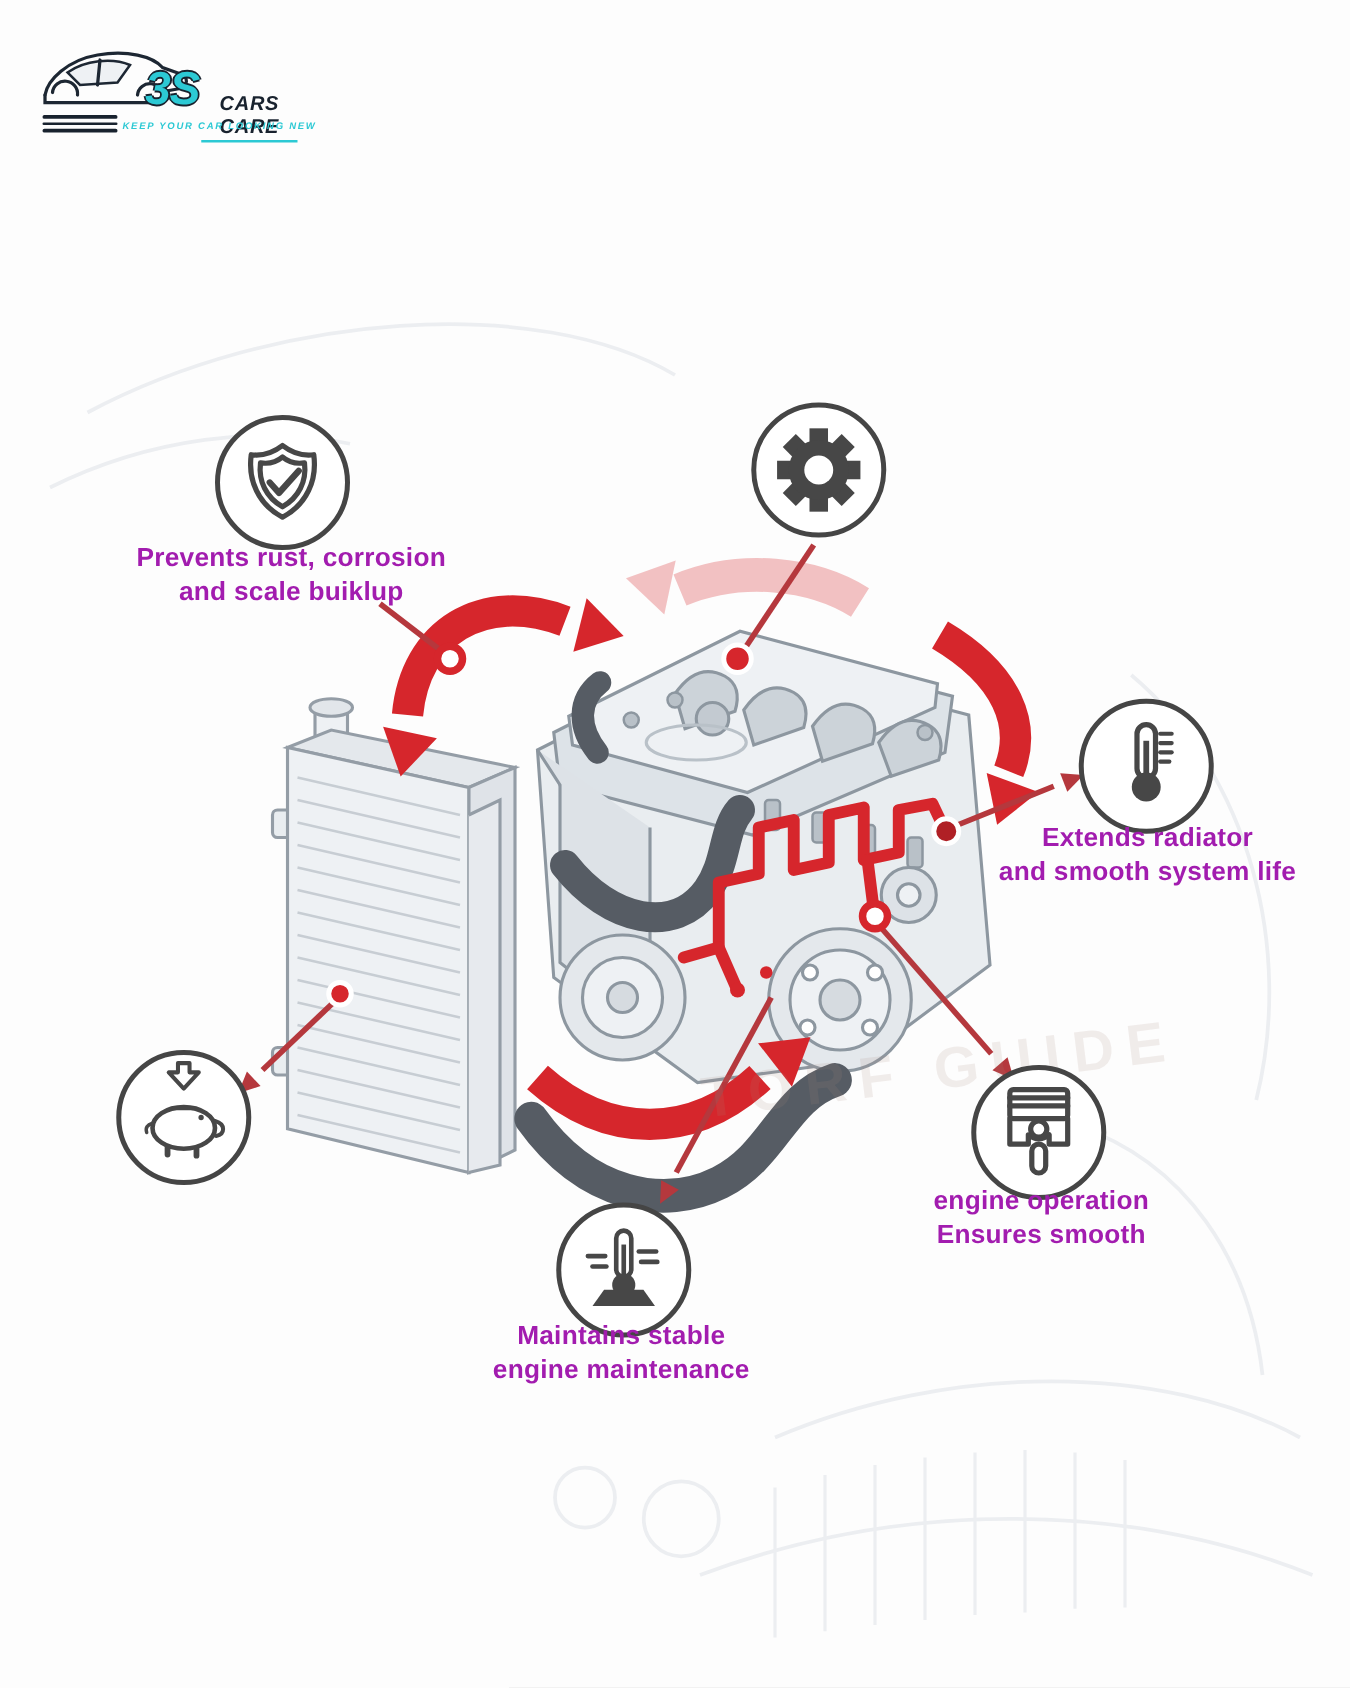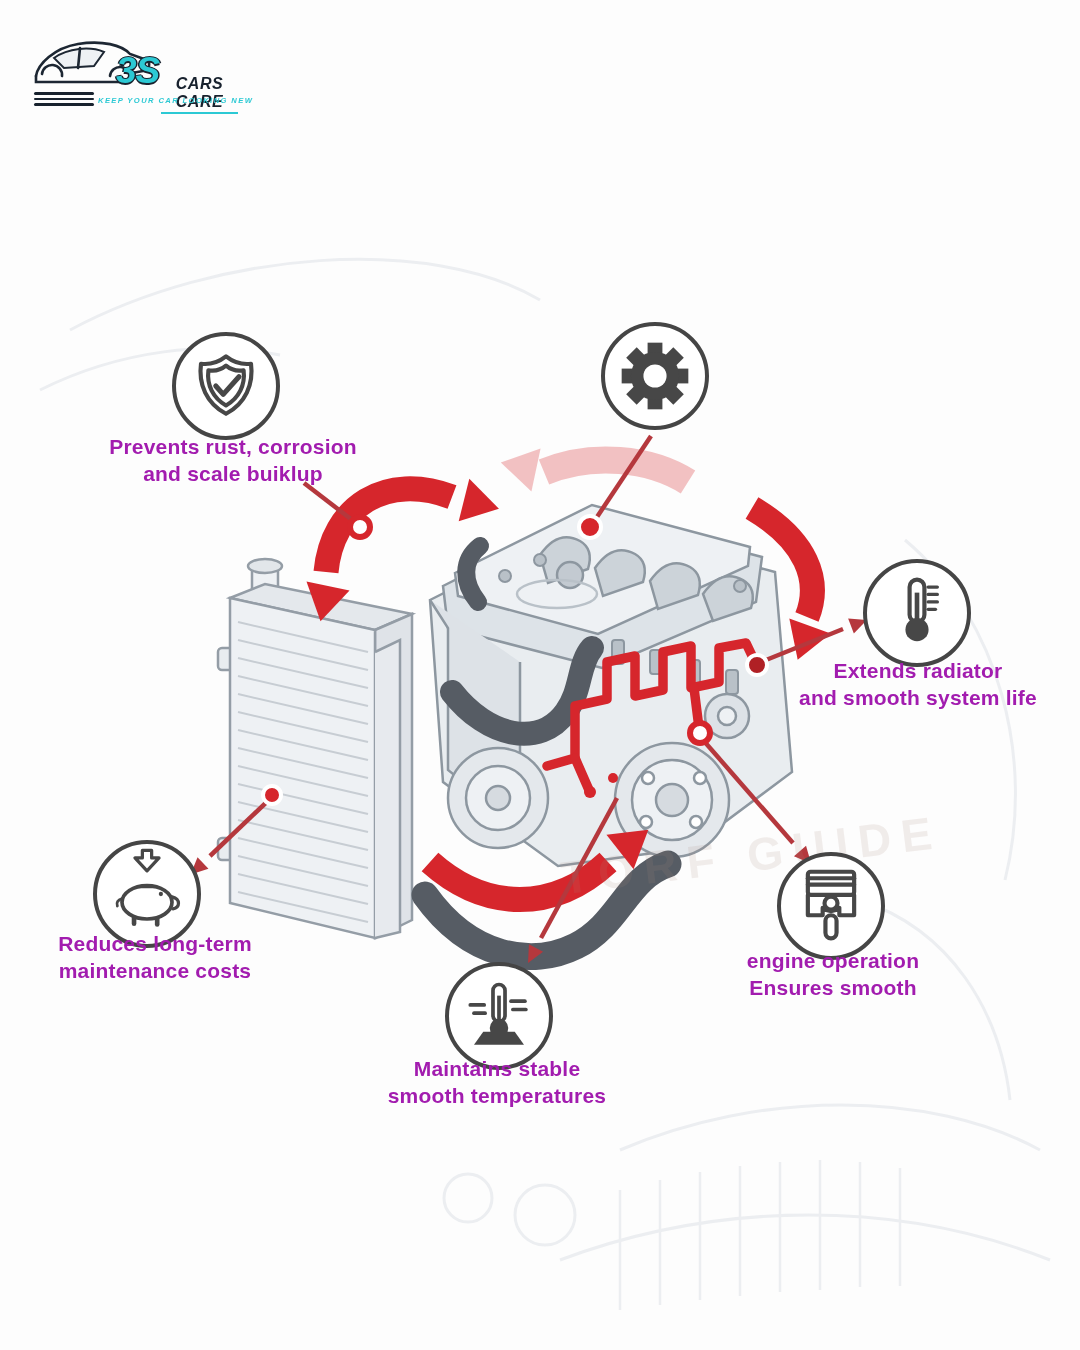--- a/index.html
+++ b/index.html
@@ -293,21 +293,17 @@
     <div>and smooth system life</div>
   </div>
 
   <div class="callout-label" style="left:683px;top:948px;">
     <div>engine operation</div>
     <div>Ensures smooth</div>
   </div>
 
   <div class="callout-label" style="left:347px;top:1056px;">
     <div>Maintains stable</div>
-    <div>smooth temperatures</div>
-  </div>
-
-  <div class="callout-label" style="left:5px;top:931px;">
-    <div>Reduces long-term</div>
-    <div>maintenance costs</div>
-  </div>
+    <div>engine maintenance</div>
+  </div>
+
 
 </div>
 
 </body></html>

